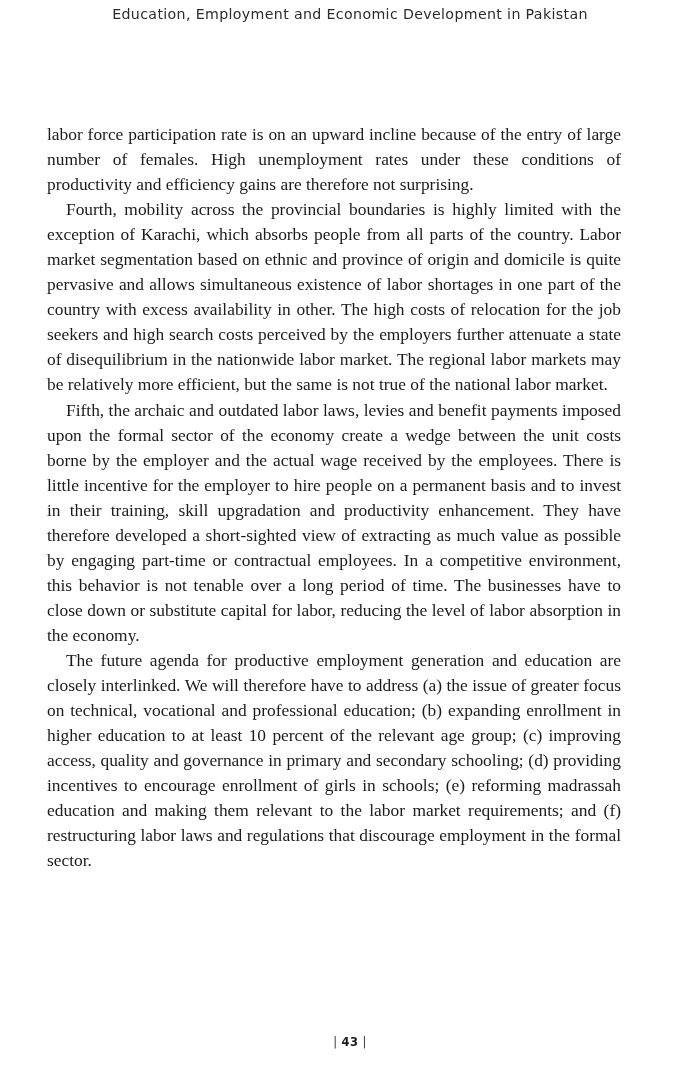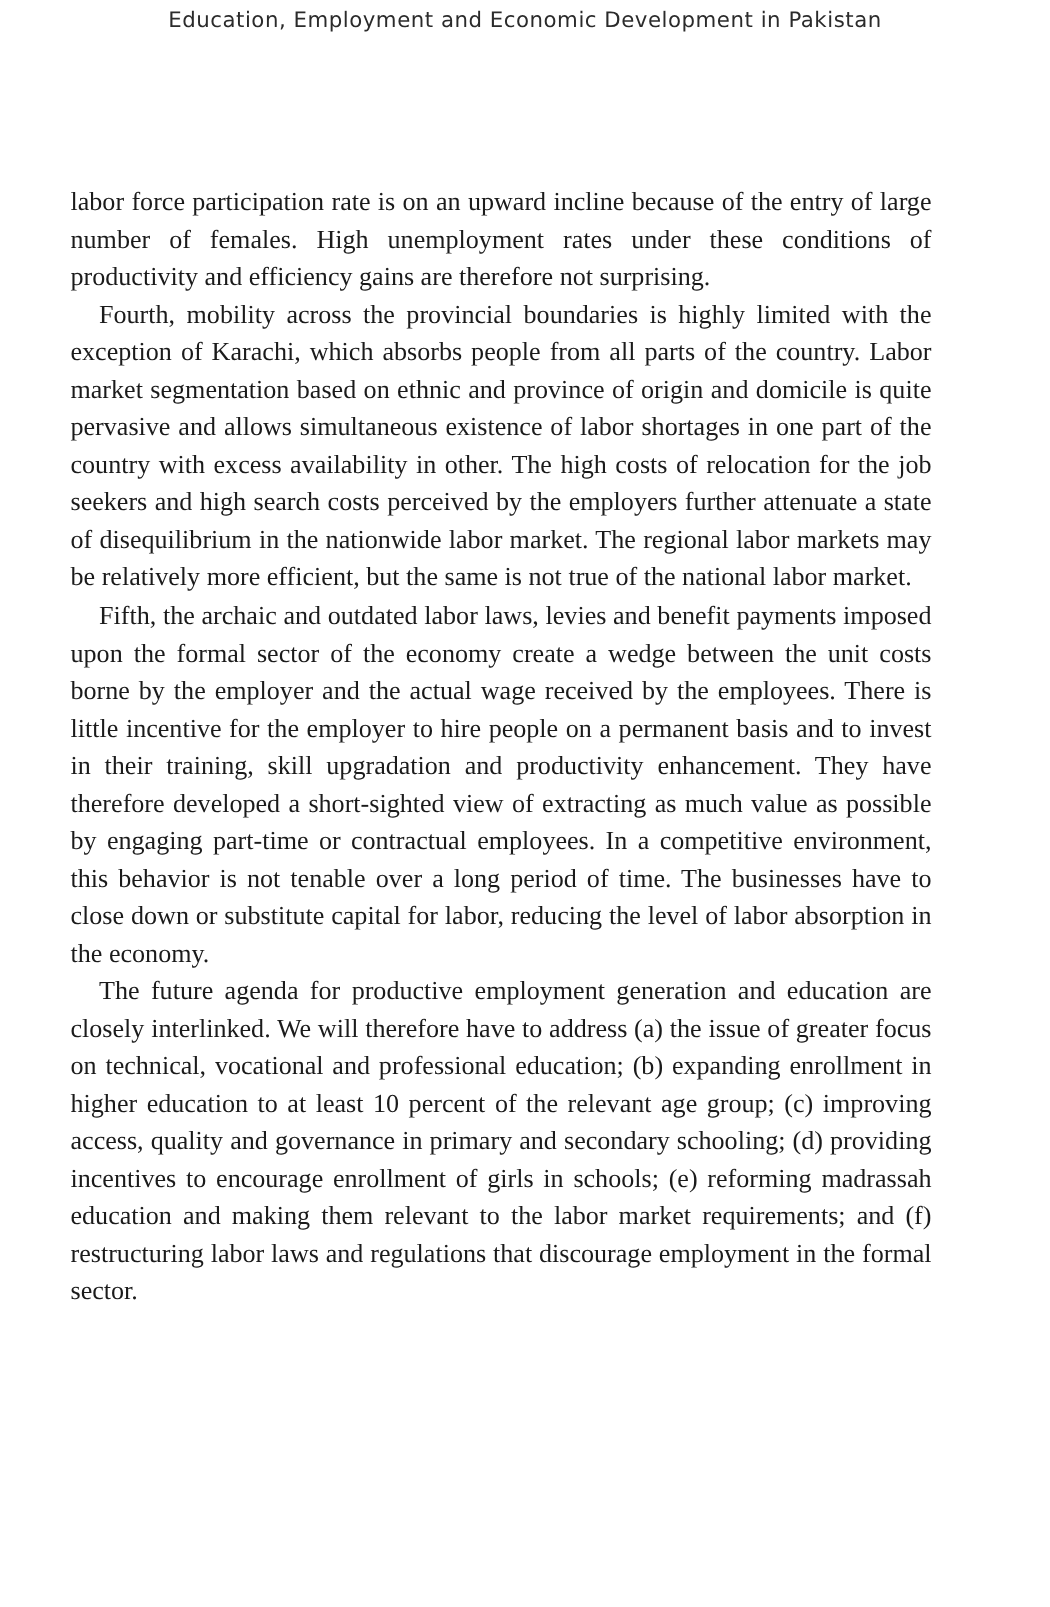--- a/index.html
+++ b/index.html
@@ -81,14 +81,17 @@
 
   <div class="running-head">Education, Employment and Economic Development in Pakistan</div>
 
   <div class="body-col">
     <p class="para first">labor force participation rate is on an upward incline because of the entry of large number of females. High unemployment rates under these conditions of productivity and efficiency gains are therefore not surprising.</p>
     <p class="para">Fourth, mobility across the provincial boundaries is highly limited with the exception of Karachi, which absorbs people from all parts of the country. Labor market segmentation based on ethnic and province of origin and domicile is quite pervasive and allows simultaneous existence of labor shortages in one part of the country with excess availability in other. The high costs of relocation for the job seekers and high search costs perceived by the employers further attenuate a state of disequilibrium in the nationwide labor market. The regional labor markets may be relatively more efficient, but the same is not true of the national labor market.</p>
     <p class="para">Fifth, the archaic and outdated labor laws, levies and benefit payments imposed upon the formal sector of the economy create a wedge between the unit costs borne by the employer and the actual wage received by the employees. There is little incentive for the employer to hire people on a permanent basis and to invest in their training, skill upgradation and productivity enhancement. They have therefore developed a short-sighted view of extracting as much value as possible by engaging part-time or contractual employees. In a competitive environment, this behavior is not tenable over a long period of time. The businesses have to close down or substitute capital for labor, reducing the level of labor absorption in the economy.</p>
     <p class="para">The future agenda for productive employment generation and education are closely interlinked. We will therefore have to address (a) the issue of greater focus on technical, vocational and professional education; (b) expanding enrollment in higher education to at least 10 percent of the relevant age group; (c) improving access, quality and governance in primary and secondary schooling; (d) providing incentives to encourage enrollment of girls in schools; (e) reforming madrassah education and making them relevant to the labor market requirements; and (f) restructuring labor laws and regulations that discourage employment in the formal sector.</p>
   </div>
 
+  <div class="footer">
+    <span class="folio"><span class="rule">|</span><span>43</span><span class="rule">|</span></span>
+  </div>
 
 </div>
 
 </body></html>

